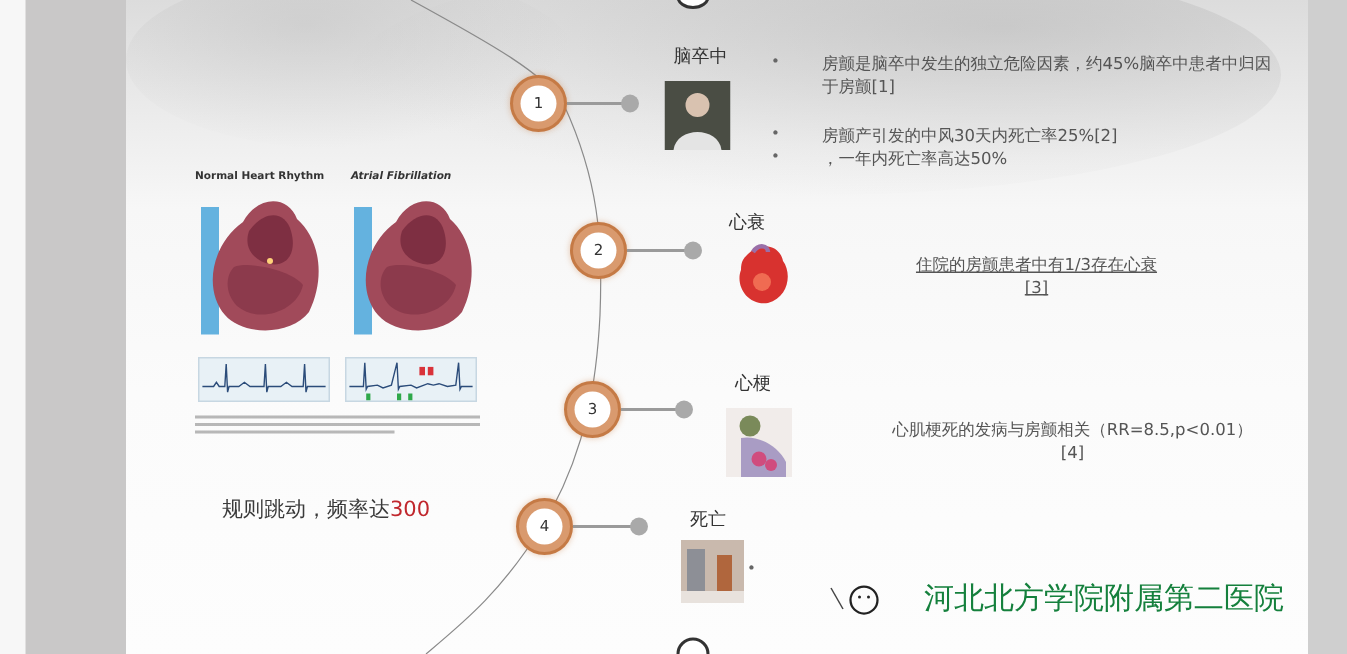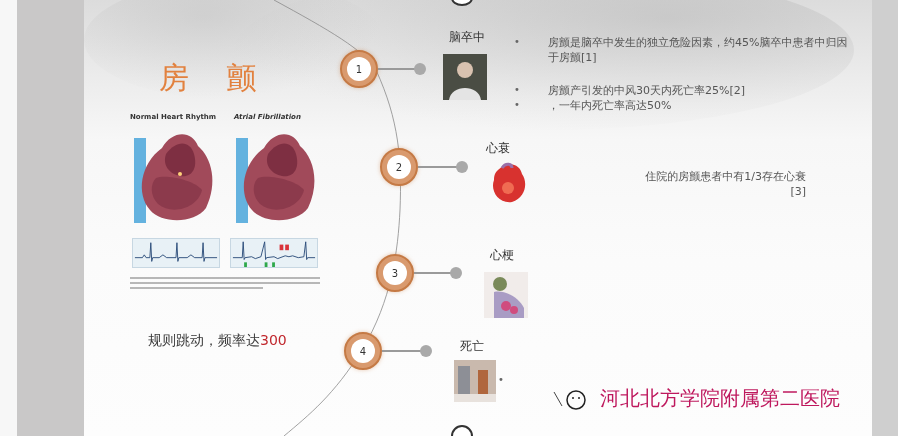--- a/index.html
+++ b/index.html
@@ -27,36 +27,35 @@
   .node { position: absolute; width: 38px; height: 38px; border-radius: 50%; background: #d99a6e; border: 2px solid #c57a45; display: flex; align-items: center; justify-content: center; box-shadow: 0 0 4px rgba(200,120,60,0.4); }
   .node-inner { width: 24px; height: 24px; border-radius: 50%; background: #fff; display: flex; align-items: center; justify-content: center; font-size: 10px; color: #333; }
   .connector { position: absolute; height: 2px; background: #9a9a9a; }
   .dot { position: absolute; width: 12px; height: 12px; border-radius: 50%; background: #a9a9a9; }
   .item-title { position: absolute; font-size: 12px; color: #333; }
   .thumb { position: absolute; width: 44px; height: 46px; }
   .text-block { position: absolute; font-size: 11px; color: #555; line-height: 15px; }
   .bullet { position: absolute; font-size: 10px; color: #666; }
   .top-circle { position: absolute; left: 367px; top: -10px; width: 22px; height: 16px; border-radius: 50%; border: 2px solid #333; background: #fff; }
   .bottom-circle { position: absolute; left: 367px; top: 425px; width: 22px; height: 22px; border-radius: 50%; border: 2px solid #333; background: #fff; }
-  .watermark { position: absolute; left: 552px; top: 385px; font-size: 20px; color: #be185d; display: flex; align-items: center; gap: 8px; text-shadow: 0 0 2px #fff; z-index: 6; }
+  .watermark { position: absolute; left: 552px; top: 385px; font-size: 20px; color: #15803d; display: flex; align-items: center; gap: 24px; text-shadow: 0 0 2px #fff; z-index: 6; }
   .wm-icon { width: 40px; height: 26px; }
 </style>
 </head>
 <body>
 
 <div class="viewer">
   <div class="left-strip"></div>
   <div class="left-panel"></div>
   <div class="right-panel"></div>
 
   <div class="slide">
     <div class="ink-wash"></div>
     <div class="ink-wash2"></div>
 
-    <div class="title">房 颤</div>
 
     <div class="heart-label" style="left:46px;">Normal Heart Rhythm</div>
     <div class="heart-label" style="left:150px;font-style:italic;">Atrial Fibrillation</div>
 
     <svg class="heart" style="left:48px;" viewBox="0 0 88 98">
       <path d="M2 10 L14 10 L14 95 L2 95 Z" fill="#3ea0d8" opacity="0.8"></path>
       <path d="M30 20 C40 2,60 2,66 18 C80 30,86 55,74 80 C62 96,30 96,18 82 C4 66,8 36,30 20 Z" fill="#a14a5a"></path>
       <path d="M34 26 C44 12,58 12,62 26 C66 40,60 50,48 48 C38 46,30 38,34 26 Z" fill="#7e2f42"></path>
       <path d="M24 50 C34 46,62 52,70 62 C66 80,40 88,26 76 C18 68,18 56,24 50 Z" fill="#8c3a4c"></path>
       <circle cx="48" cy="46" r="2" fill="#ffd27a"></circle>
@@ -118,38 +117,42 @@
         <div class="node-inner">2</div>
       </div>
     <div class="connector" style="left:334px; top:166px; width:40px;"></div>
     <div class="dot" style="left:372px; top:161px;"></div>
     <div class="item-title" style="left:402px; top:140px;">心衰</div>
     <svg class="thumb" style="left:404px; top:160px;" viewBox="0 0 44 46">
       <path d="M10 10 C20 0,32 4,34 14 C40 22,38 38,24 42 C10 44,2 30,6 20 C6 14,8 12,10 10 Z" fill="#d8322f"></path>
       <path d="M14 8 C18 2,24 4,24 8" stroke="#9a6fa8" stroke-width="3" fill="none"></path>
       <circle cx="20" cy="28" r="6" fill="#f06b52"></circle>
     </svg>
-    <div class="text-block" style="left:492px; top:169px; width:230px; text-align:right;">
+    <div class="text-block" style="left:492px; top:169px; width:230px; text-align:center;text-decoration:underline;">
       <div>住院的房颤患者中有1/3存在心衰</div>
       <div>[3]</div>
     </div>
 
     <div class="node" style="left:292px; top:254px;">
         <div class="node-inner">3</div>
       </div>
     <div class="connector" style="left:330px; top:272px; width:40px;"></div>
     <div class="dot" style="left:366px; top:267px;"></div>
     <div class="item-title" style="left:406px; top:247px;">心梗</div>
     <svg class="thumb" style="left:400px; top:272px;" viewBox="0 0 44 46">
       <rect width="44" height="46" fill="#f1ecea"></rect>
       <circle cx="16" cy="12" r="7" fill="#7a8a5a"></circle>
       <path d="M10 20 C20 18,34 24,40 36 L40 46 L10 46 Z" fill="#a99cc4"></path>
       <circle cx="22" cy="34" r="5" fill="#d04c7e"></circle>
       <circle cx="30" cy="38" r="4" fill="#d04c7e"></circle>
     </svg>
+    <div class="text-block" style="left:486px; top:279px; width:290px; text-align:center;">
+      <div>心肌梗死的发病与房颤相关（RR=8.5,p&lt;0.01）</div>
+      <div>[4]</div>
+    </div>
 
     <div class="node" style="left:260px; top:332px;">
         <div class="node-inner">4</div>
       </div>
     <div class="connector" style="left:298px; top:350px; width:40px;"></div>
     <div class="dot" style="left:336px; top:345px;"></div>
     <div class="item-title" style="left:376px; top:338px;">死亡</div>
     <svg class="thumb" style="left:370px; top:360px; width:42px; height:42px;" viewBox="0 0 42 42">
       <rect width="42" height="42" fill="#c9b9ad"></rect>
       <rect x="4" y="6" width="12" height="30" fill="#8d8f96"></rect>

